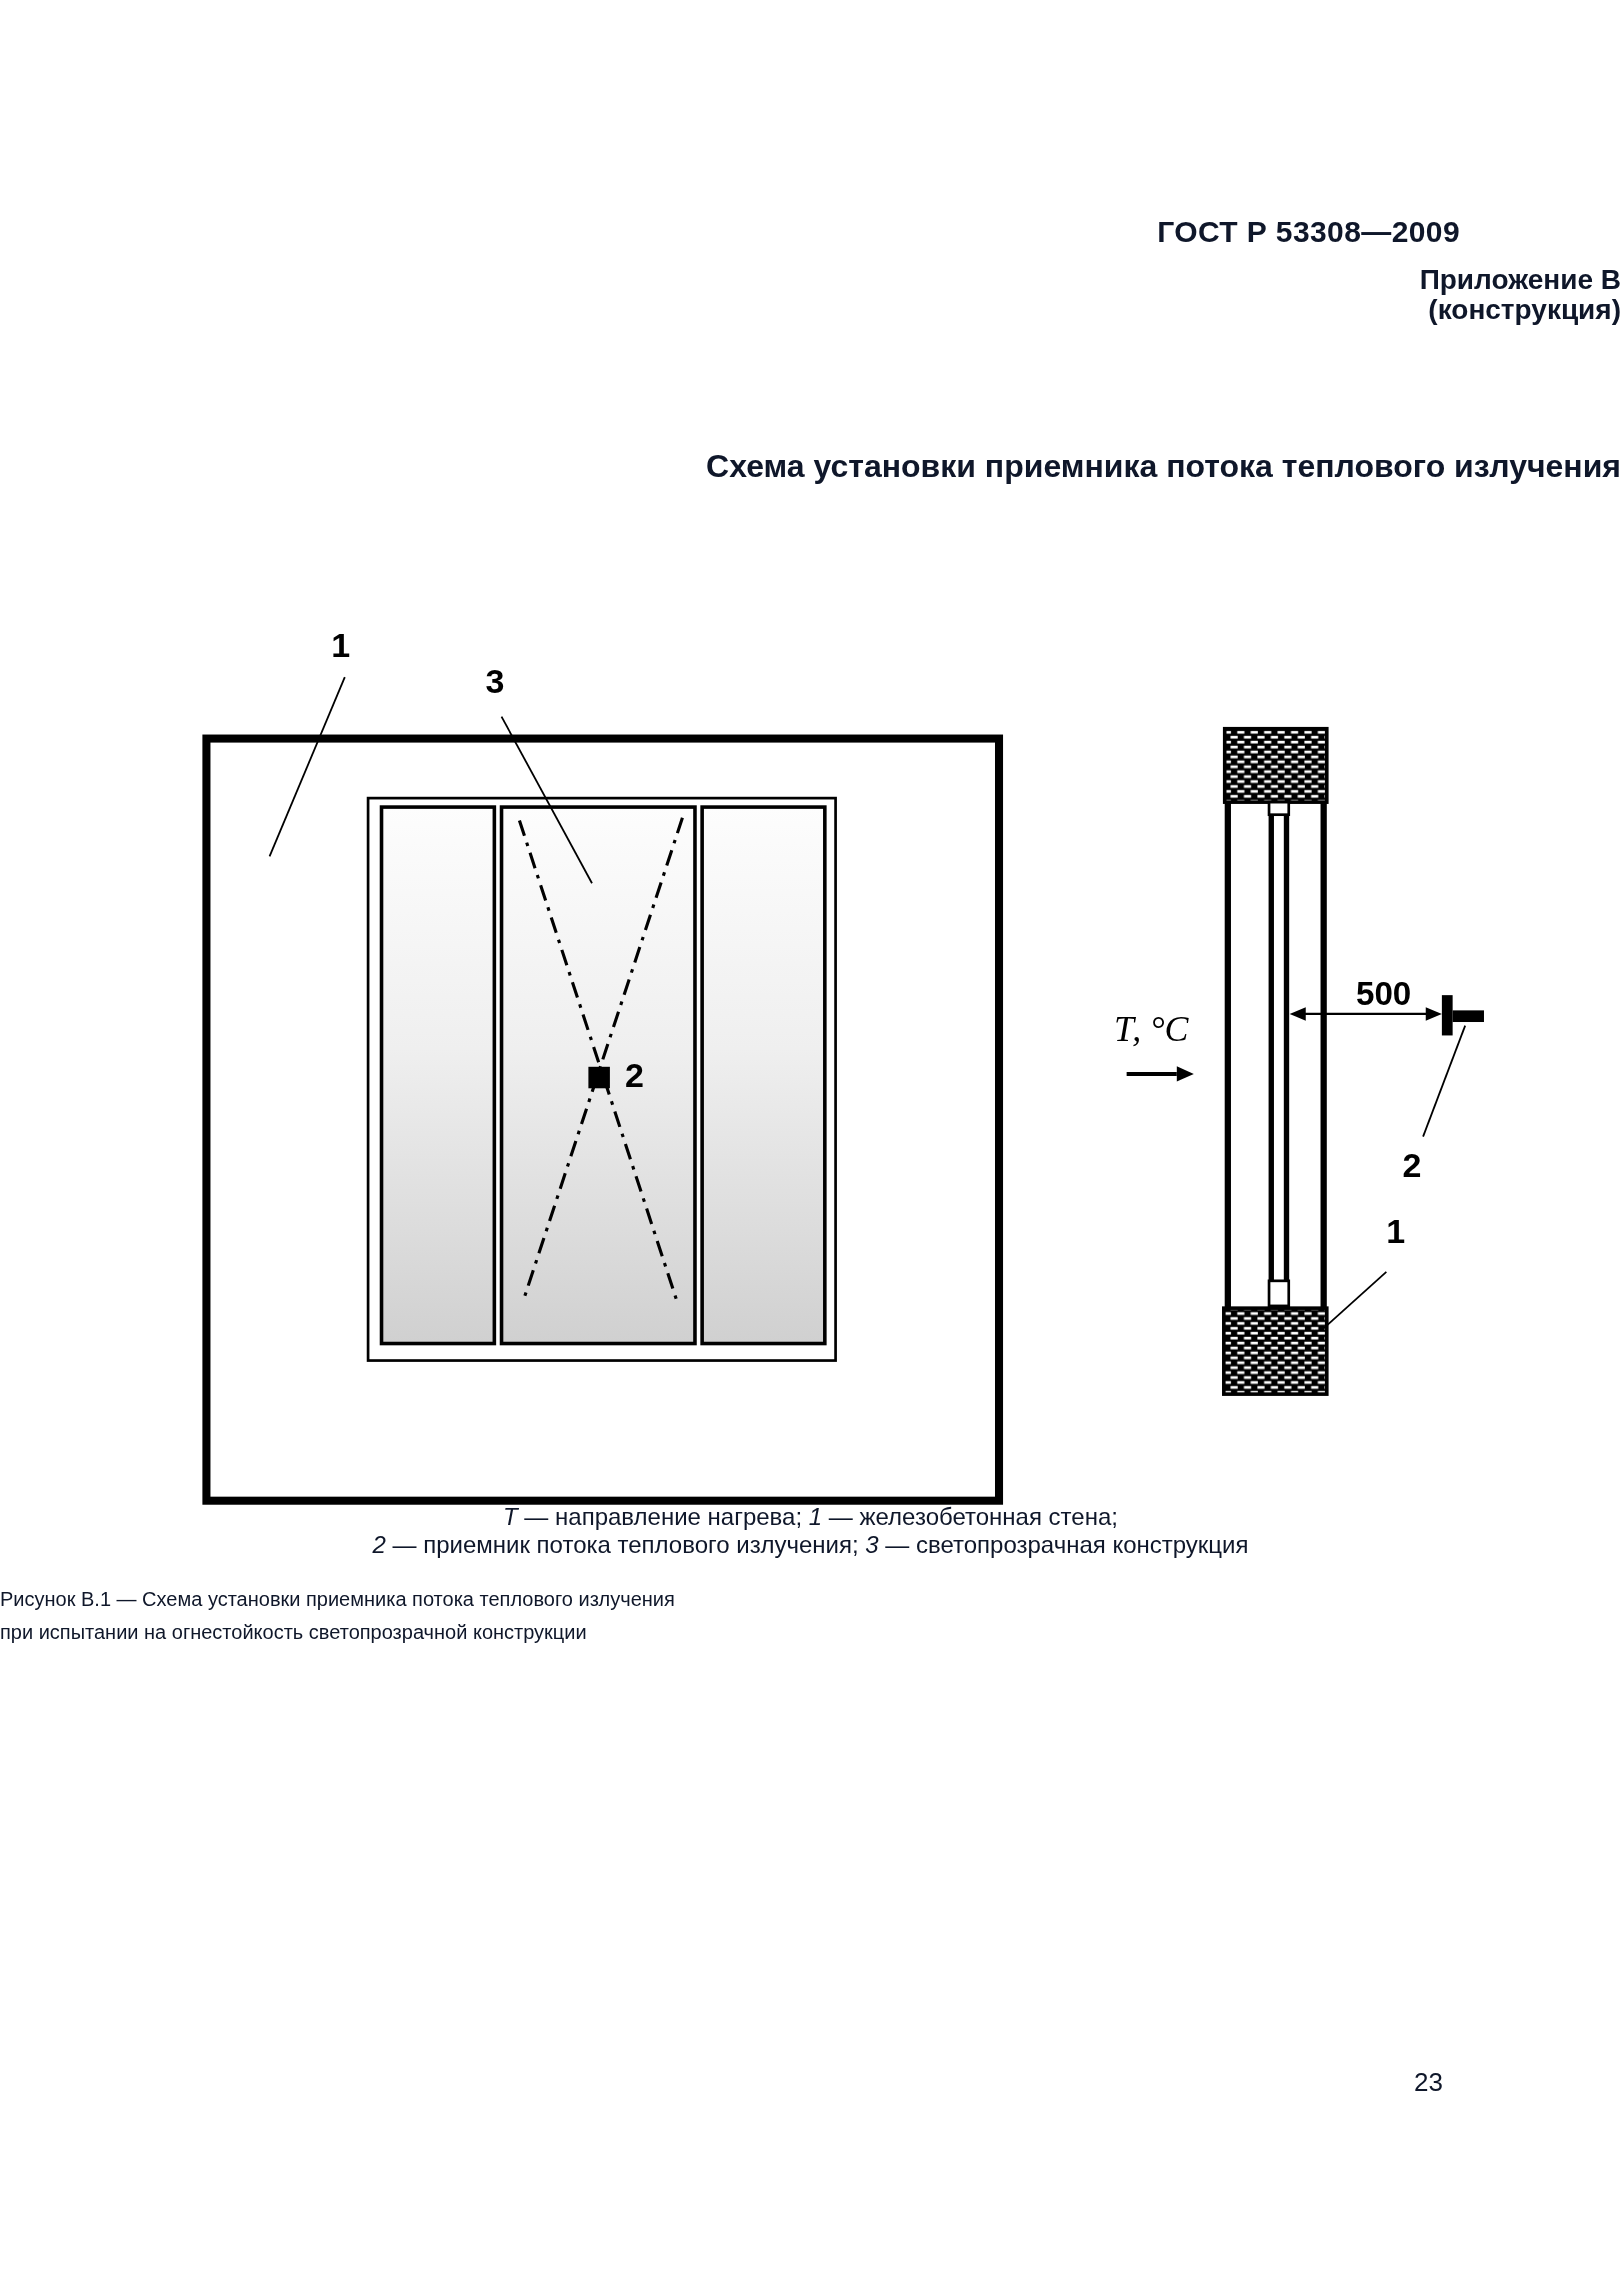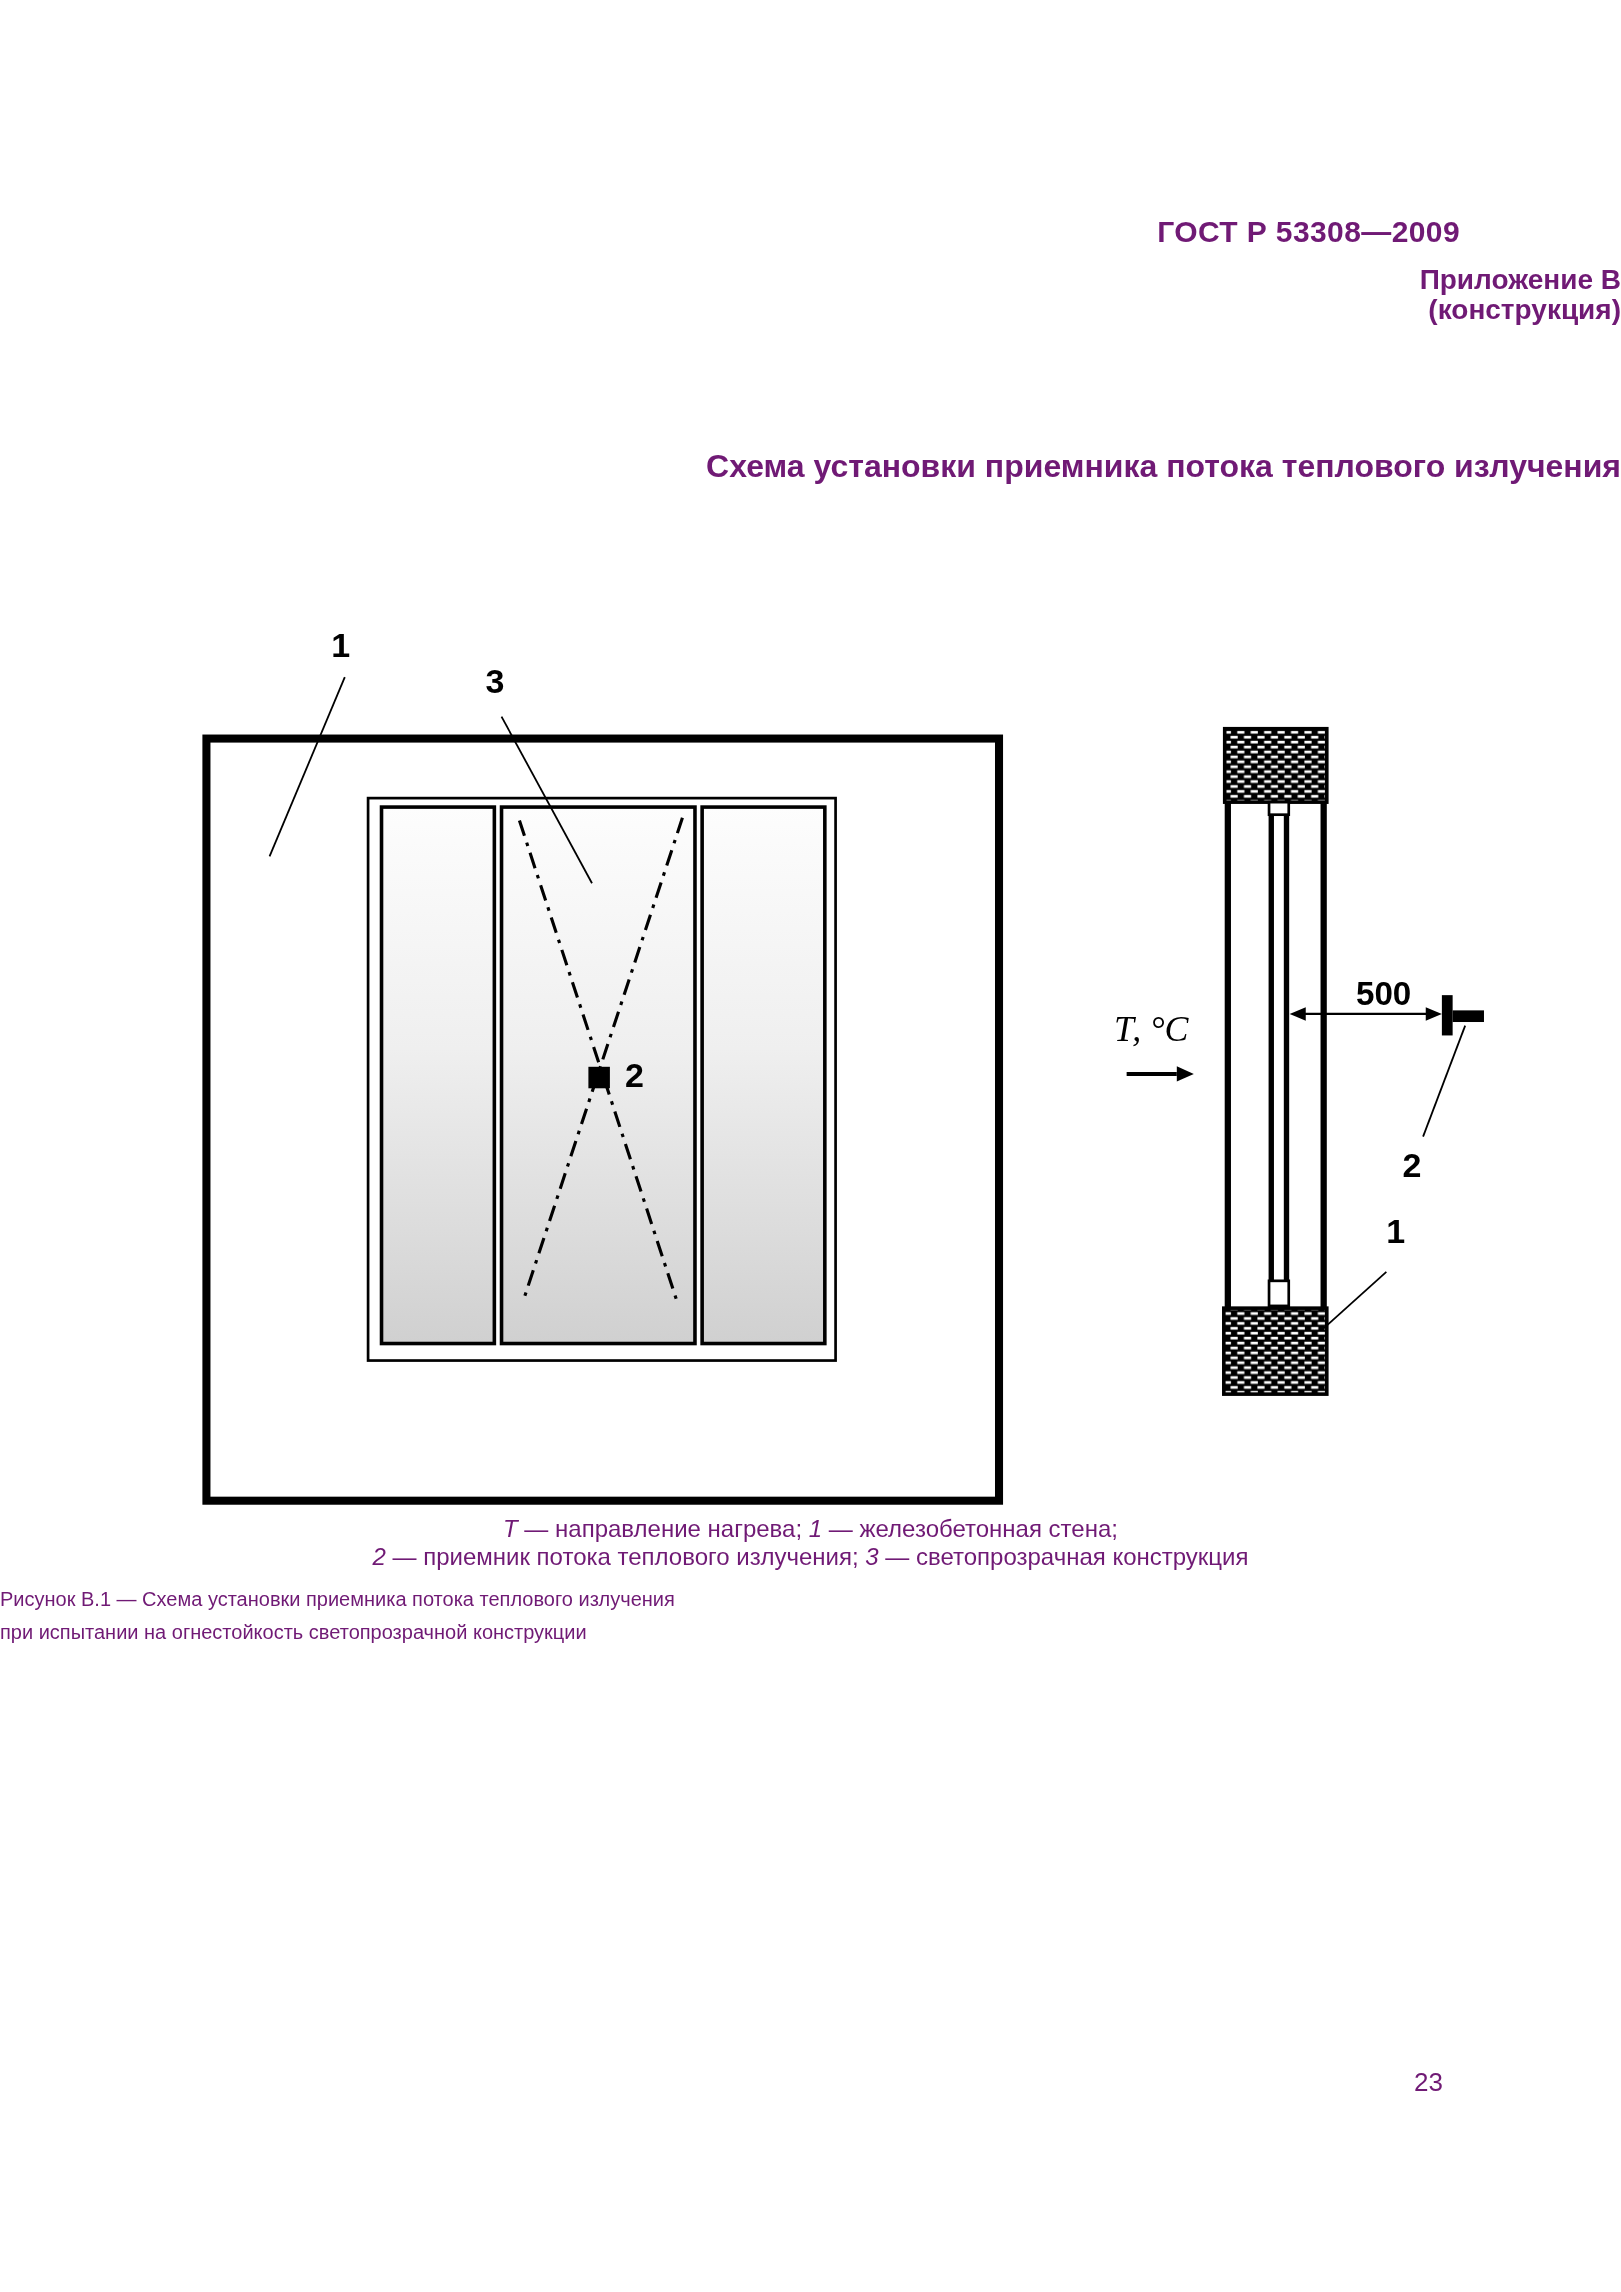--- a/index.html
+++ b/index.html
@@ -2,21 +2,21 @@
 <html style="font-size:14.3px"><head>
 <meta charset="utf-8">
 <style>
   html, body { margin: 0; padding: 0; background: #e8e8e8; }
   .page {
     position: relative;
     width: 1621px;
     height: 2293px;
     background: #ffffff;
     font-family: "Liberation Sans", sans-serif;
-    color: #701a75;
+    color: #0f172a;
     overflow: hidden;
   }
   .doc-header {
     position: absolute;
     top: 215px;
     right: 161px;
     font-size: 30px;
     font-weight: bold;
     letter-spacing: 0.4px;
   }
@@ -47,21 +47,20 @@
     height: 2293px;
   }
   .legend {
     position: absolute;
     top: 1503px;
     left: 0;
     width: 100%;
     text-align: center;
     font-size: 24px;
     line-height: 28px;
-    margin-top: 12px;
   }
   .legend .sym { font-style: italic; }
   .fig-caption {
     position: absolute;
     top: 1583px;
     left: 0;
     width: 100%;
     font-size: 20px;
     line-height: 33px;
   }

